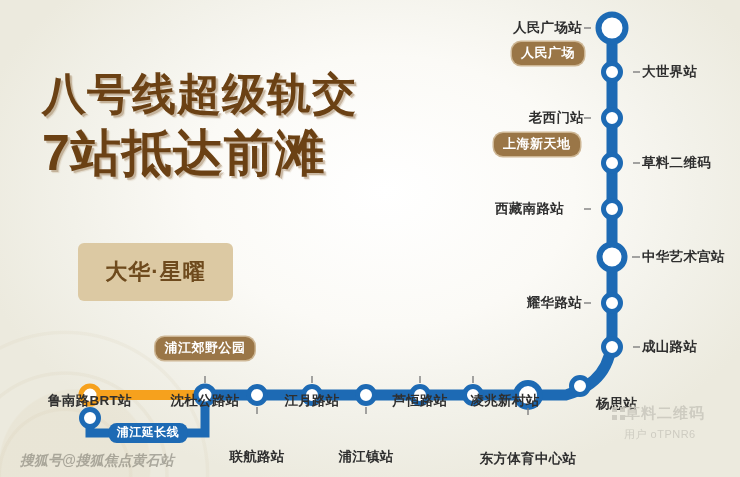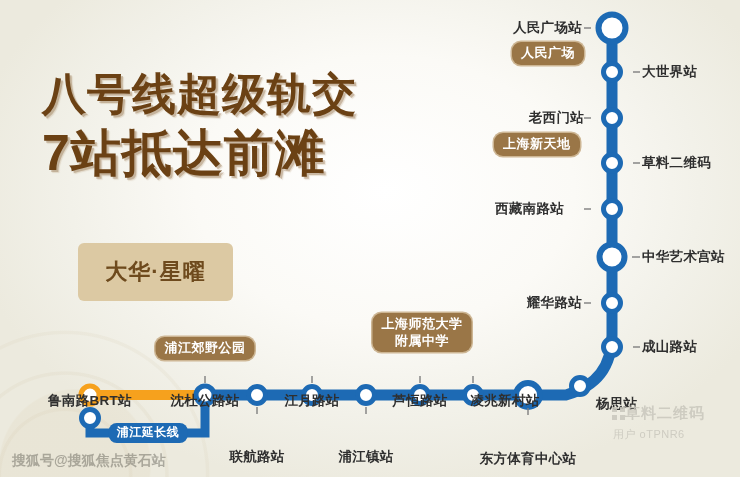--- a/index.html
+++ b/index.html
@@ -66,29 +66,29 @@
   
   .btag{
     position:absolute;background:#1d6ab4;color:#fff;font-size:12px;font-weight:bold;
     padding:1px 8px 2px;border-radius:8px;white-space:nowrap;letter-spacing:.5px;
     transform:translate(-50%,-50%);
   }
 
   
   .wm-br{position:absolute;left:612px;top:404px;color:#c9c7bd;opacity:.85;}
   .wm-br .w1{font-size:15px;font-weight:bold;letter-spacing:1px;display:flex;align-items:center;}
-  .wm-br .w2{font-size:11px;letter-spacing:.5px;margin-top:4px;margin-left:1px;}
+  .wm-br .w2{font-size:11px;letter-spacing:.5px;margin-top:4px;margin-left:12px;}
   .qr{display:inline-block;width:13px;height:13px;
       background:
         linear-gradient(#c9c7bd,#c9c7bd) 0 0/5px 5px no-repeat,
         linear-gradient(#c9c7bd,#c9c7bd) 8px 0/5px 5px no-repeat,
         linear-gradient(#c9c7bd,#c9c7bd) 0 8px/5px 5px no-repeat,
         linear-gradient(#c9c7bd,#c9c7bd) 8px 8px/5px 5px no-repeat;}
-  .wm-bl{position:absolute;left:12px;top:452px;font-size:14px;font-weight:bold;
-         color:rgba(90,88,80,.45);letter-spacing:0;}
+  .wm-bl{position:absolute;left:20px;top:452px;font-size:14px;font-weight:bold;
+         color:rgba(90,88,80,.45);letter-spacing:0;font-style:italic;}
 </style>
 </head>
 <body>
 
 <div id="poster">
 
   <div class="rings"></div>
   <div class="rings2"></div>
 
   <div class="headline">
@@ -171,24 +171,20 @@
   <div class="lab c" style="left:90px;top:360px">鲁南路BRT站</div>
 
   <div class="lab c" style="left:205px;top:360px">沈杜公路站</div>
   <div class="tag c" style="left:205px;top:337px">浦江郊野公园</div>
 
   <div class="lab c" style="left:257px;top:416px">联航路站</div>
   <div class="lab c" style="left:312px;top:360px">江月路站</div>
   <div class="lab c" style="left:366px;top:416px">浦江镇站</div>
 
   <div class="lab c" style="left:420px;top:360px">芦恒路站</div>
-  <div class="tag c tag2" style="left:422px;top:313px">
-    <div>上海师范大学</div>
-    <div>附属中学</div>
-  </div>
 
   <div class="lab c" style="left:505px;top:360px">凌兆新村站</div>
 
   <div class="lab c" style="left:528px;top:418px">东方体育中心站</div>
 
   <div class="btag" style="left:148px;top:433px">浦江延长线</div>
 
   <div class="wm-br">
     <div class="w1">
       <span class="qr"></span>

